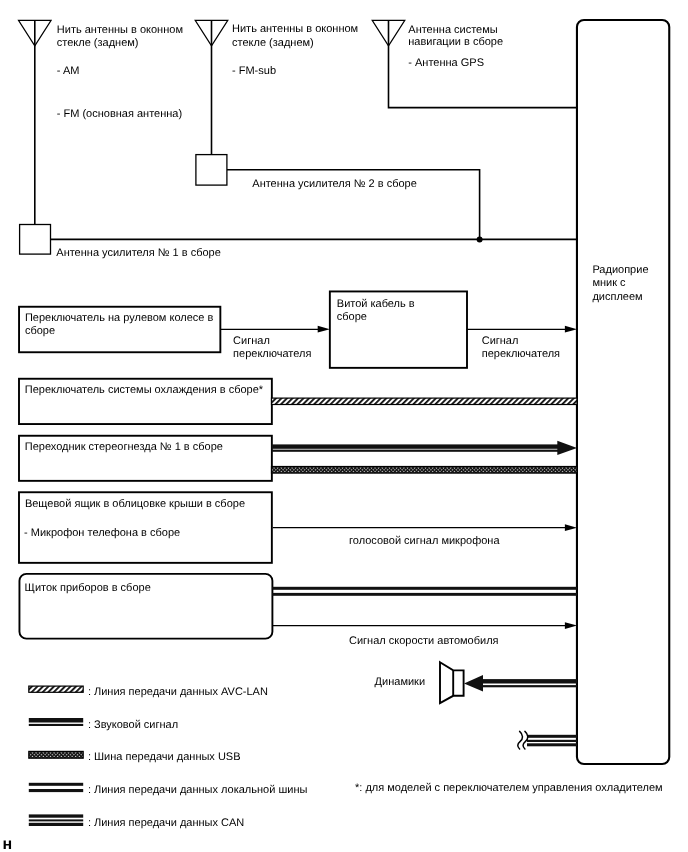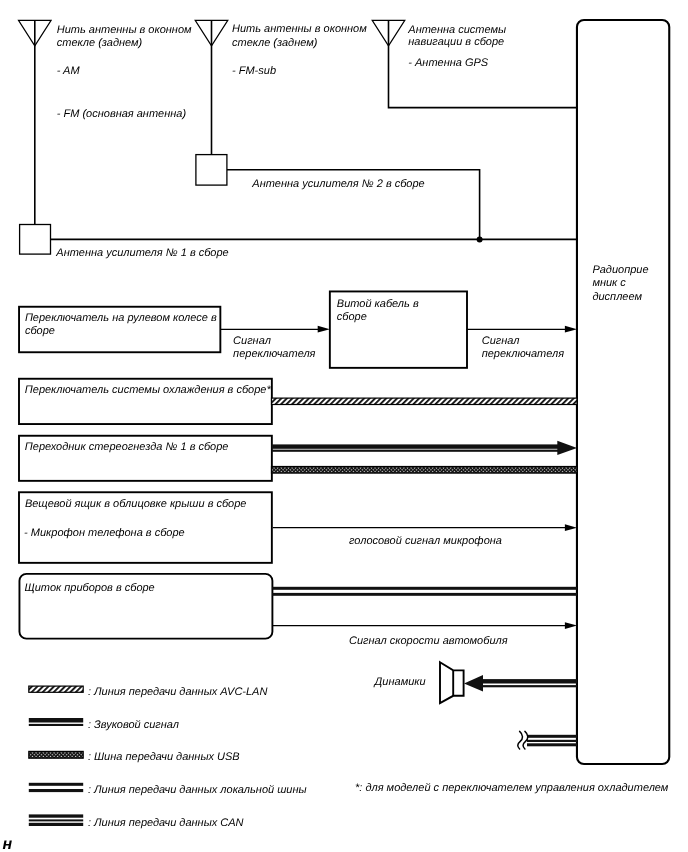--- a/index.html
+++ b/index.html
@@ -1,20 +1,20 @@
 <!DOCTYPE html>
 <html><head>
 <meta charset="utf-8">
 <style>
   html,body{margin:0;padding:0;background:#ffffff;
        -webkit-font-smoothing:antialiased;
        text-rendering:geometricPrecision;}
   body{width:688px;height:852px;overflow:hidden;
        font-family:"Liberation Sans",sans-serif;color:#000;}
-  #root{position:relative;width:544px;height:852px;background:#fff;font-style:italic;}
+  #root{position:relative;width:544px;height:852px;background:#fff;}
   svg#diagram{display:block;position:absolute;left:0;top:0;}
   text{font-family:"Liberation Sans",sans-serif;font-size:11px;fill:#000;
        dominant-baseline:alphabetic;}
   .ln{stroke:#000;fill:none;}
   text.marker{font-size:16px;font-weight:bold;}
 </style>
 </head>
 <body>
 
 <div id="root">

